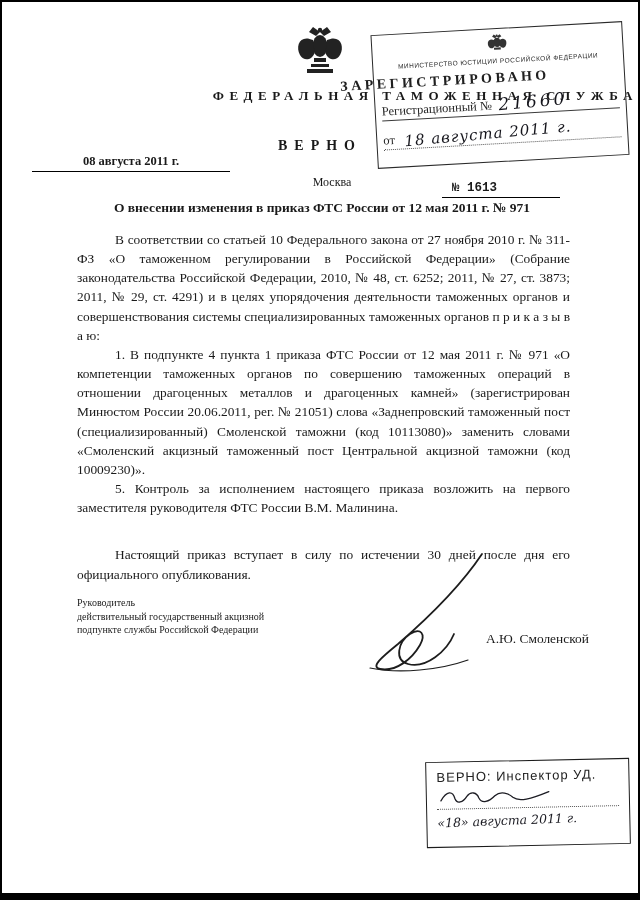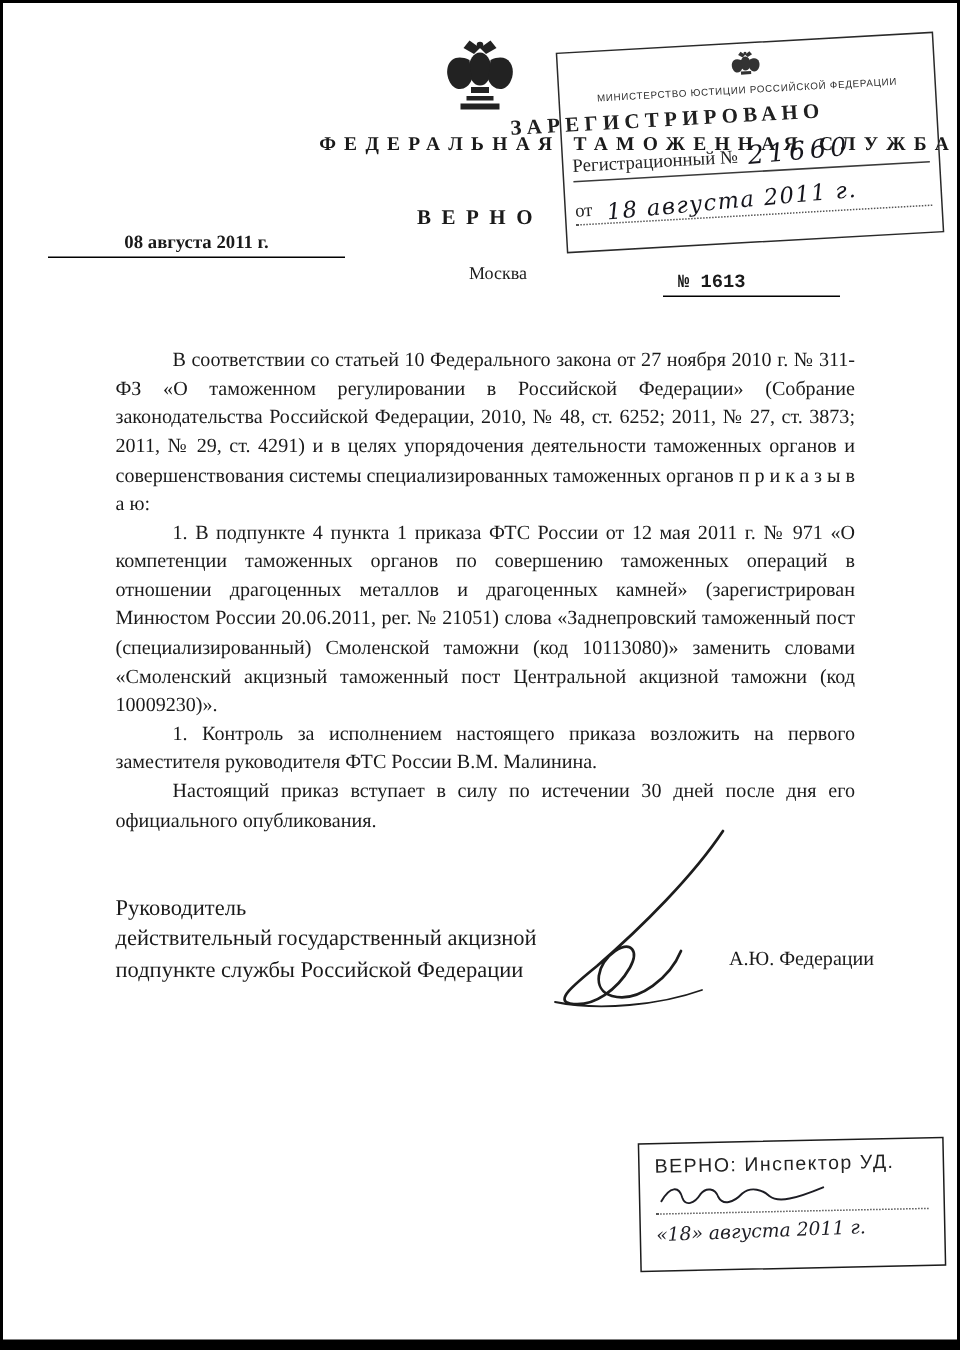--- a/index.html
+++ b/index.html
@@ -73,25 +73,25 @@
     color:#15151c;
   }
   .reg-stamp .hand-num{font-size:17px;letter-spacing:3px;display:inline-block;transform:rotate(-2deg);margin-left:4px;}
   .reg-stamp .hand-date{font-size:15px;display:inline-block;transform:rotate(-2deg);margin-left:6px;letter-spacing:1px;}
   
   .body-text{
     position:absolute;top:228px;left:75px;width:493px;
     font-size:13.4px;line-height:1.43;text-align:justify;
   }
   .body-text p{margin:0;text-indent:38px;}
-  .body-text p.gap{margin-top:0;}
+  .body-text p.gap{margin-top:28px;}
   
   .sig-block{
     position:absolute;top:594px;left:75px;width:340px;
-    font-size:15px;line-height:1.35;
+    font-size:10px;line-height:1.35;
   }
   .sig-name{
     position:absolute;top:629px;left:484px;font-size:13.4px;white-space:nowrap;
   }
   .sig-scribble{position:absolute;top:548px;left:348px;}
   
   .verify-stamp{
     position:absolute;top:758px;left:424px;width:204px;height:86px;
     border:1.5px solid #1c1c1c;
     transform:rotate(-1.2deg);
@@ -126,20 +126,21 @@
       </g>
     </svg>
   </div>
 
   <div class="agency">ФЕДЕРАЛЬНАЯ ТАМОЖЕННАЯ СЛУЖБА</div>
 
   <div class="doctype">ВЕРНО</div>
   <div class="date-line">08 августа 2011 г.</div>
   <div class="num-line">№ 1613</div>
   <div class="city">Москва</div>
+  <div class="title">О внесении изменения в приказ ФТС России от 12 мая 2011 г. № 971</div>
 
   <div class="reg-stamp">
     <div class="mini-emblem">
       <svg width="26" height="22" viewBox="0 0 56 52" aria-hidden="true">
         <g fill="#333">
           <circle cx="28" cy="6" r="2.5"></circle>
           <path d="M28 8 L21 3 L17 8 L24 12 Z"></path>
           <path d="M28 8 L35 3 L39 8 L32 12 Z"></path>
           <ellipse cx="28" cy="22" rx="8" ry="11"></ellipse>
           <path d="M21 16 C8 10 3 22 8 31 C12 38 20 36 22.5 29 Z"></path>
@@ -156,38 +157,38 @@
     </div>
     <div class="row last">
       <span>от</span>
       <span class="hand hand-date">18 августа 2011 г.</span>
     </div>
   </div>
 
   <div class="body-text">
     <p>В соответствии со статьей 10 Федерального закона от 27 ноября 2010 г. № 311-ФЗ «О таможенном регулировании в Российской Федерации» (Собрание законодательства Российской Федерации, 2010, № 48, ст. 6252; 2011, № 27, ст. 3873; 2011, № 29, ст. 4291) и в целях упорядочения деятельности таможенных органов и совершенствования системы специализированных таможенных органов п р и к а з ы в а ю:</p>
     <p>1. В подпункте 4 пункта 1 приказа ФТС России от 12 мая 2011 г. № 971 «О компетенции таможенных органов по совершению таможенных операций в отношении драгоценных металлов и драгоценных камней» (зарегистрирован Минюстом России 20.06.2011, рег. № 21051) слова «Заднепровский таможенный пост (специализированный) Смоленской таможни (код 10113080)» заменить словами «Смоленский акцизный таможенный пост Центральной акцизной таможни (код 10009230)».</p>
-    <p>1. Контроль за исполнением настоящего приказа возложить на первого заместителя руководителя ФТС России В.М. Малинина.</p>
+    <p>5. Контроль за исполнением настоящего приказа возложить на первого заместителя руководителя ФТС России В.М. Малинина.</p>
     <p class="gap">Настоящий приказ вступает в силу по истечении 30 дней после дня его официального опубликования.</p>
   </div>
 
   <div class="sig-block">
     <div>Руководитель</div>
     <div>действительный государственный акцизной</div>
     <div>подпункте службы Российской Федерации</div>
   </div>
 
   <div class="sig-scribble">
     <svg width="150" height="130" viewBox="0 0 150 130" aria-hidden="true">
       <path d="M132 4 C112 34 78 68 48 94 C32 107 20 117 30 119 C46 122 62 109 70 95 C76 84 71 77 60 84 C48 92 44 110 58 114 C76 119 97 101 104 84" fill="none" stroke="#1d1d1d" stroke-width="1.8" stroke-linecap="round"></path>
       <path d="M20 118 C50 124 90 120 118 110" fill="none" stroke="#1d1d1d" stroke-width="1.2" stroke-linecap="round"></path>
     </svg>
   </div>
 
-  <div class="sig-name">А.Ю. Федерации</div>
+  <div class="sig-name">А.Ю. Смоленской</div>
 
   <div class="verify-stamp">
     <div class="verno">ВЕРНО: Инспектор УД.</div>
     <div class="sig-row">
       <svg width="120" height="20" viewBox="0 0 120 20" aria-hidden="true">
         <path d="M4 14 C10 4 16 4 18 12 C20 18 26 16 30 10 C34 5 40 6 42 12 C45 18 52 16 58 10 C64 5 72 8 76 12 C82 17 94 14 112 7" fill="none" stroke="#1d1d24" stroke-width="1.3" stroke-linecap="round"></path>
       </svg>
     </div>
     <div class="date-row">«18» августа 2011 г.</div>
   </div>

